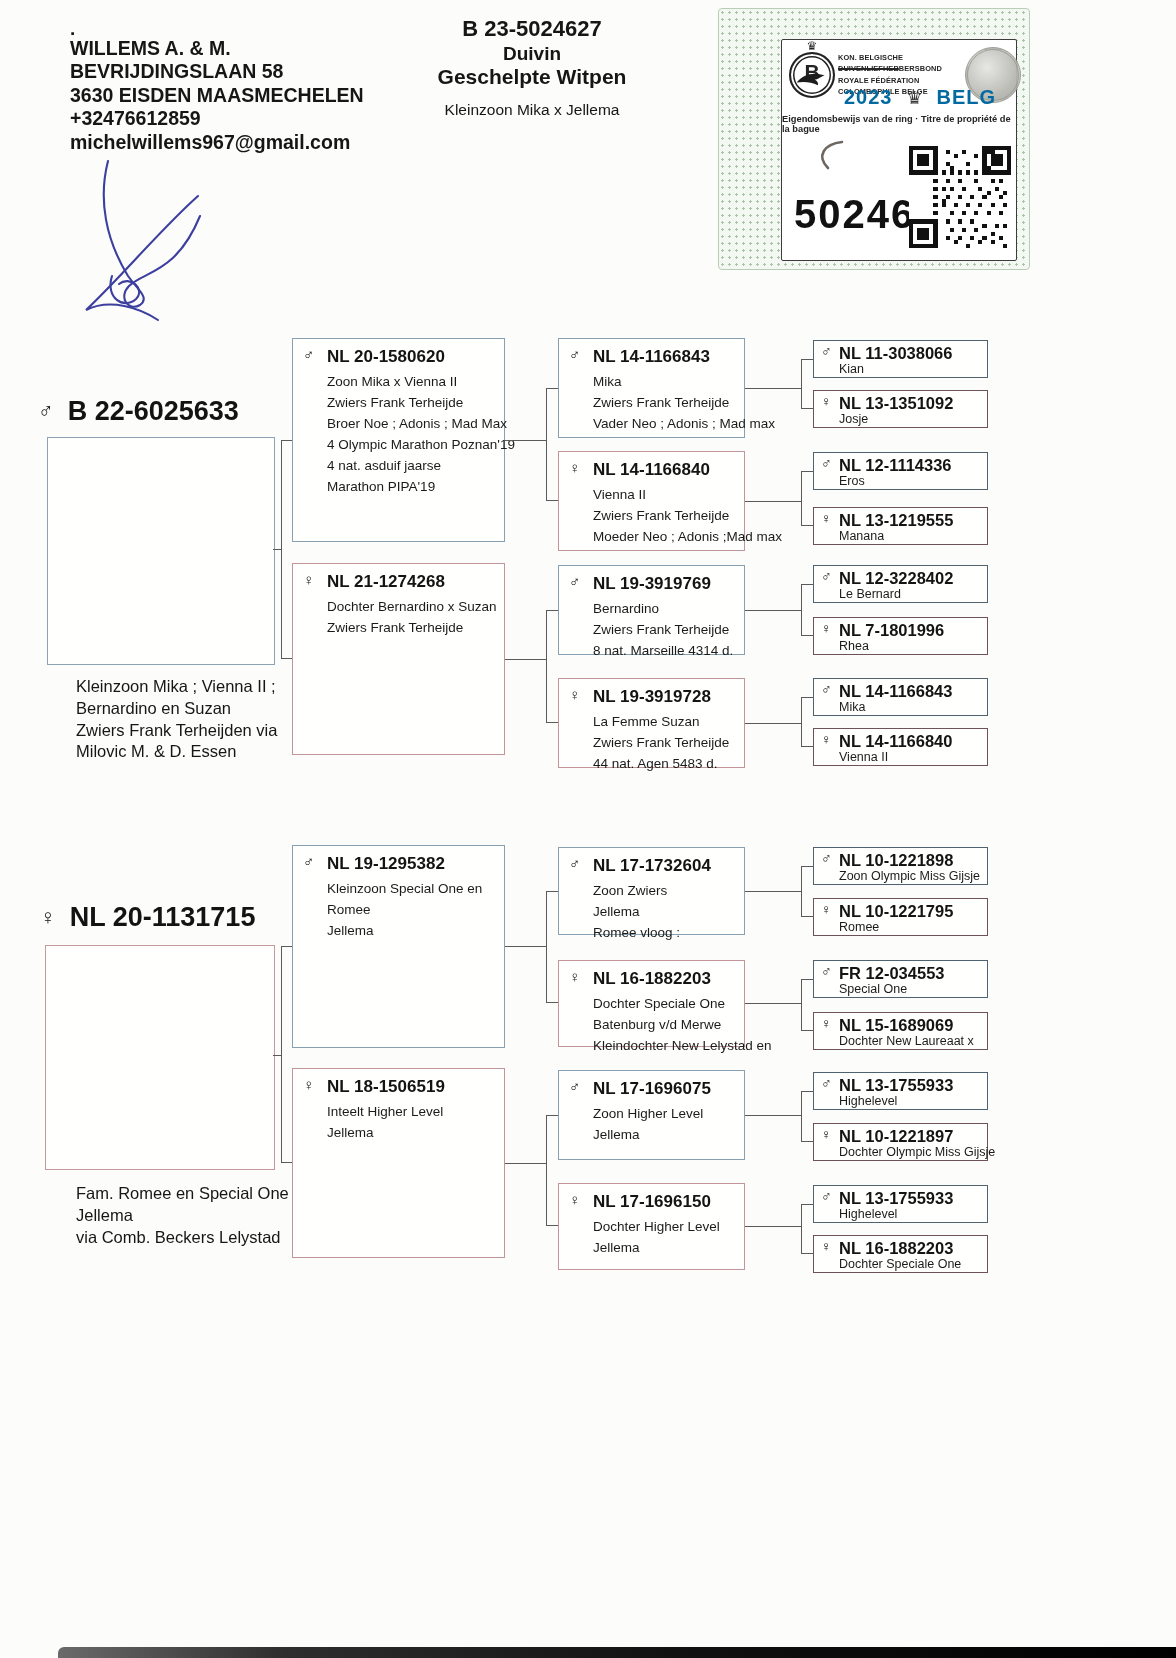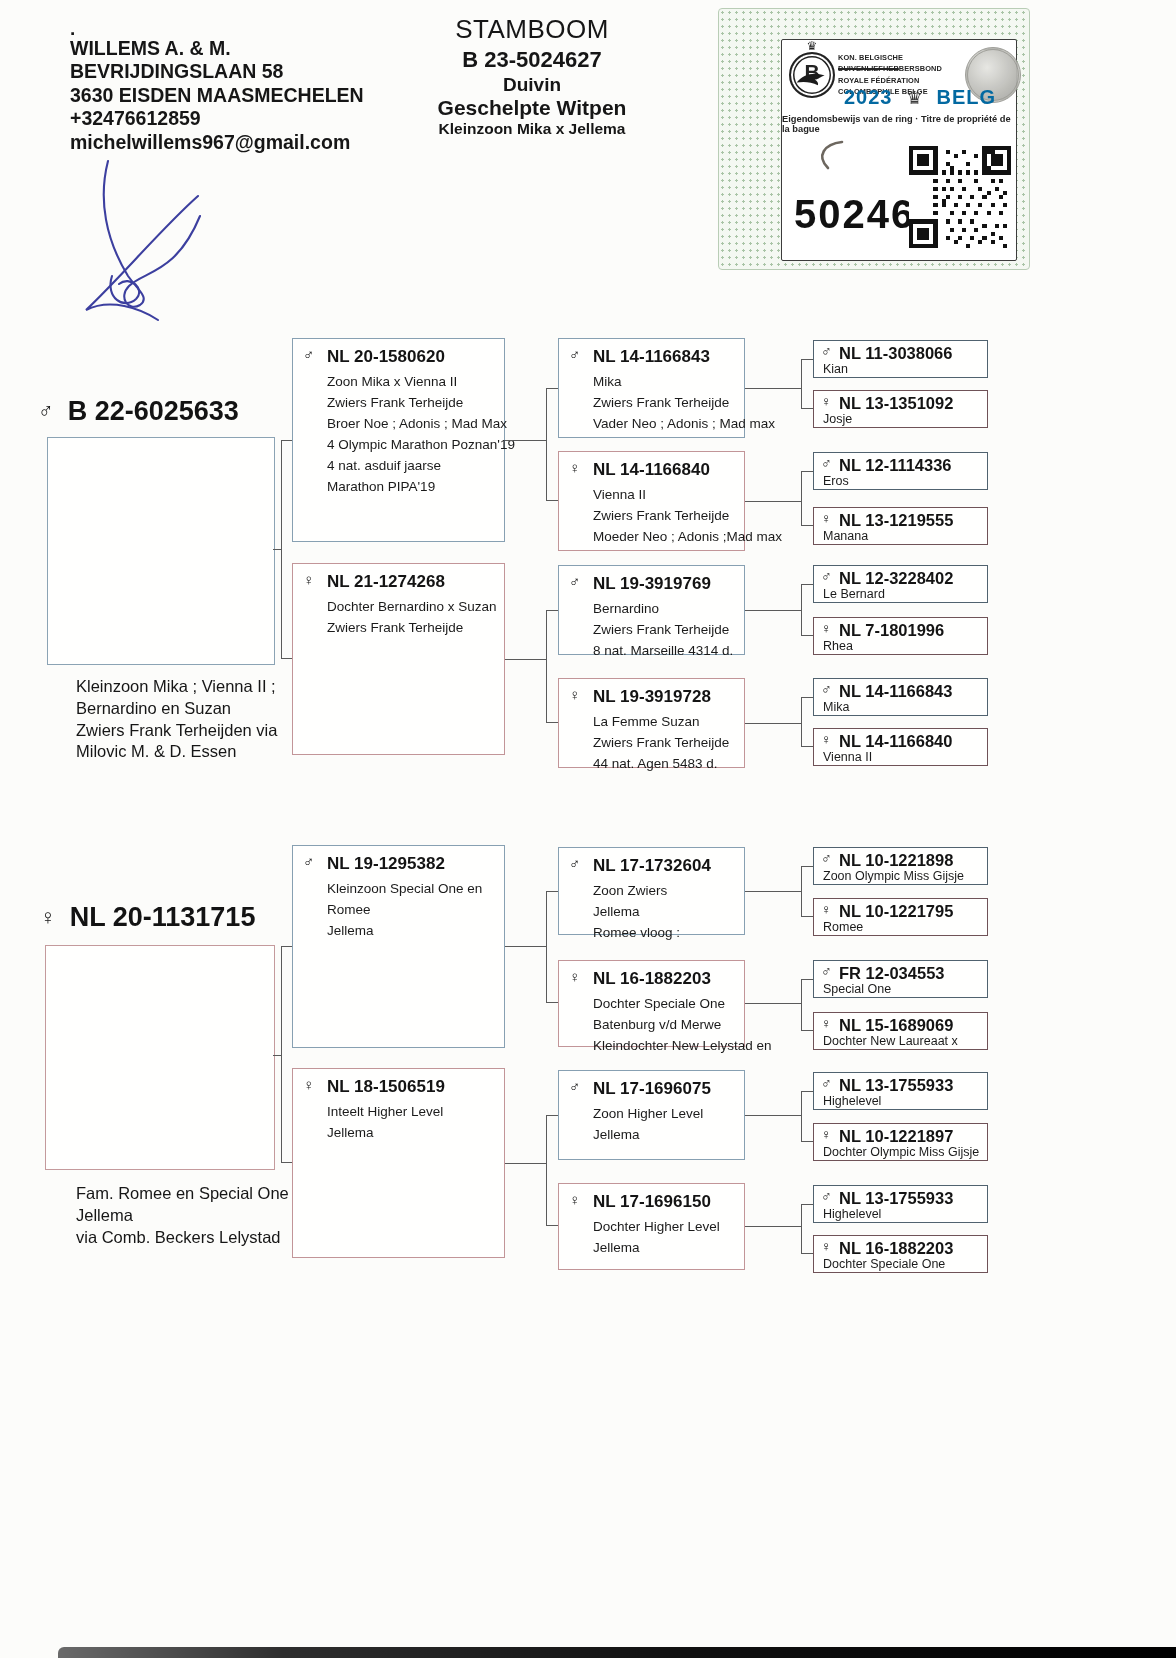--- a/index.html
+++ b/index.html
@@ -10,21 +10,21 @@
     -webkit-font-smoothing:antialiased;
   }
   
   .owner{position:absolute;left:70px;top:24px;font-weight:bold;font-size:19.5px;line-height:1.2;color:#161616;}
   .owner .dotline{font-size:19px;height:13px;line-height:10px;}
   .titleblock{position:absolute;left:392px;top:14px;width:280px;text-align:center;color:#161616;}
   .titleblock .t1{font-size:26px;letter-spacing:.5px;}
   .titleblock .t2{font-size:22px;font-weight:bold;margin-top:2px;}
   .titleblock .t3{font-size:19px;font-weight:bold;margin-top:1px;}
   .titleblock .t4{font-size:21px;font-weight:bold;}
-  .titleblock .t5{font-size:15.5px;margin-top:0;font-weight:bold;}
+  .titleblock .t5{font-size:15.5px;margin-top:12px;}
   
   .cert{
     position:absolute;left:718px;top:8px;width:312px;height:262px;box-sizing:border-box;
     background-color:#f4f8f2;
     background-image:radial-gradient(#a9c4a6 1px, transparent 1.1px);
     background-size:7px 7px;
     border:1px solid #b9cdb6;border-radius:4px;
   }
   .cert-inner{
     position:absolute;left:62px;top:30px;width:236px;height:222px;box-sizing:border-box;
@@ -66,21 +66,21 @@
   .pbox.female{border:1.4px solid #c29598;}
   .pbox.g4{padding:3px 7px;}
   .pbox.g4.male{border:1.4px solid #50626f;}
   .pbox.g4.female{border:1.4px solid #6f5257;}
   .hd{display:flex;align-items:flex-start;gap:9px;font-weight:bold;font-size:17px;color:#141414;white-space:nowrap;}
   .hd .sym{font-weight:normal;font-size:15px;width:15px;flex:0 0 15px;margin-top:-1px;}
   .ln{font-size:13.5px;margin-left:24px;margin-top:6px;color:#1b1b1b;white-space:nowrap;}
   .ln.first{margin-top:7px;}
   .g4 .hd{font-size:16.5px;gap:5px;}
   .g4 .hd .sym{font-size:14px;width:13px;flex:0 0 13px;}
-  .g4 .nm{font-size:12.5px;margin-left:2px;margin-top:-1px;color:#1b1b1b;white-space:nowrap;}
+  .g4 .nm{font-size:12.5px;margin-left:18px;margin-top:-1px;color:#1b1b1b;white-space:nowrap;}
   .cl{position:absolute;}
   .cl.h{border-top:1.5px solid #5a5a5a;height:0;}
   .cl.v{border-left:1.5px solid #5a5a5a;width:0;}
   
   .scanband{
     position:absolute;left:58px;right:0;bottom:0;height:11px;
     background:linear-gradient(90deg,#6a6a6a 0%,#2e2e2e 20%,#111 55%,#000 100%);
     filter:blur(.6px);border-top-left-radius:6px;
   }
 </style>
@@ -90,21 +90,20 @@
 <div class="owner">
   <div class="dotline">.</div>
   <div>WILLEMS A. &amp; M.</div>
   <div>BEVRIJDINGSLAAN 58</div>
   <div>3630 EISDEN MAASMECHELEN</div>
   <div>+32476612859</div>
   <div>michelwillems967@gmail.com</div>
 </div>
 
 <div class="titleblock">
-  <div class="t1">STAMBOOM</div>
   <div class="t2">B 23-5024627</div>
   <div class="t3">Duivin</div>
   <div class="t4">Geschelpte Witpen</div>
   <div class="t5">Kleinzoon Mika x Jellema</div>
 </div>
 
 <div class="cert">
   <div class="cert-inner">
     <div class="blogo">
       <div class="crown">♛</div>

